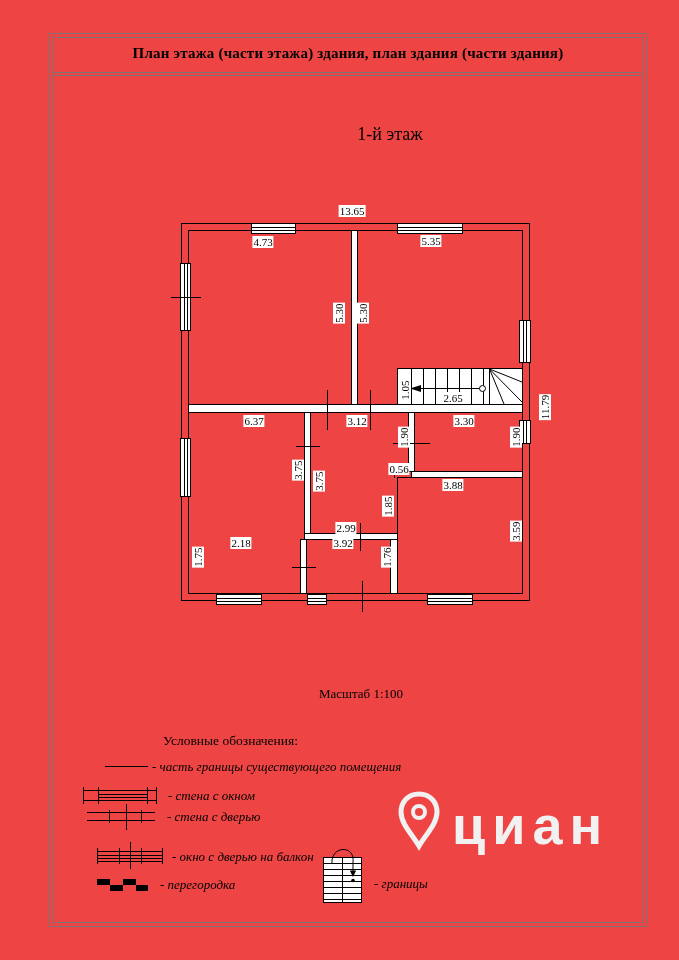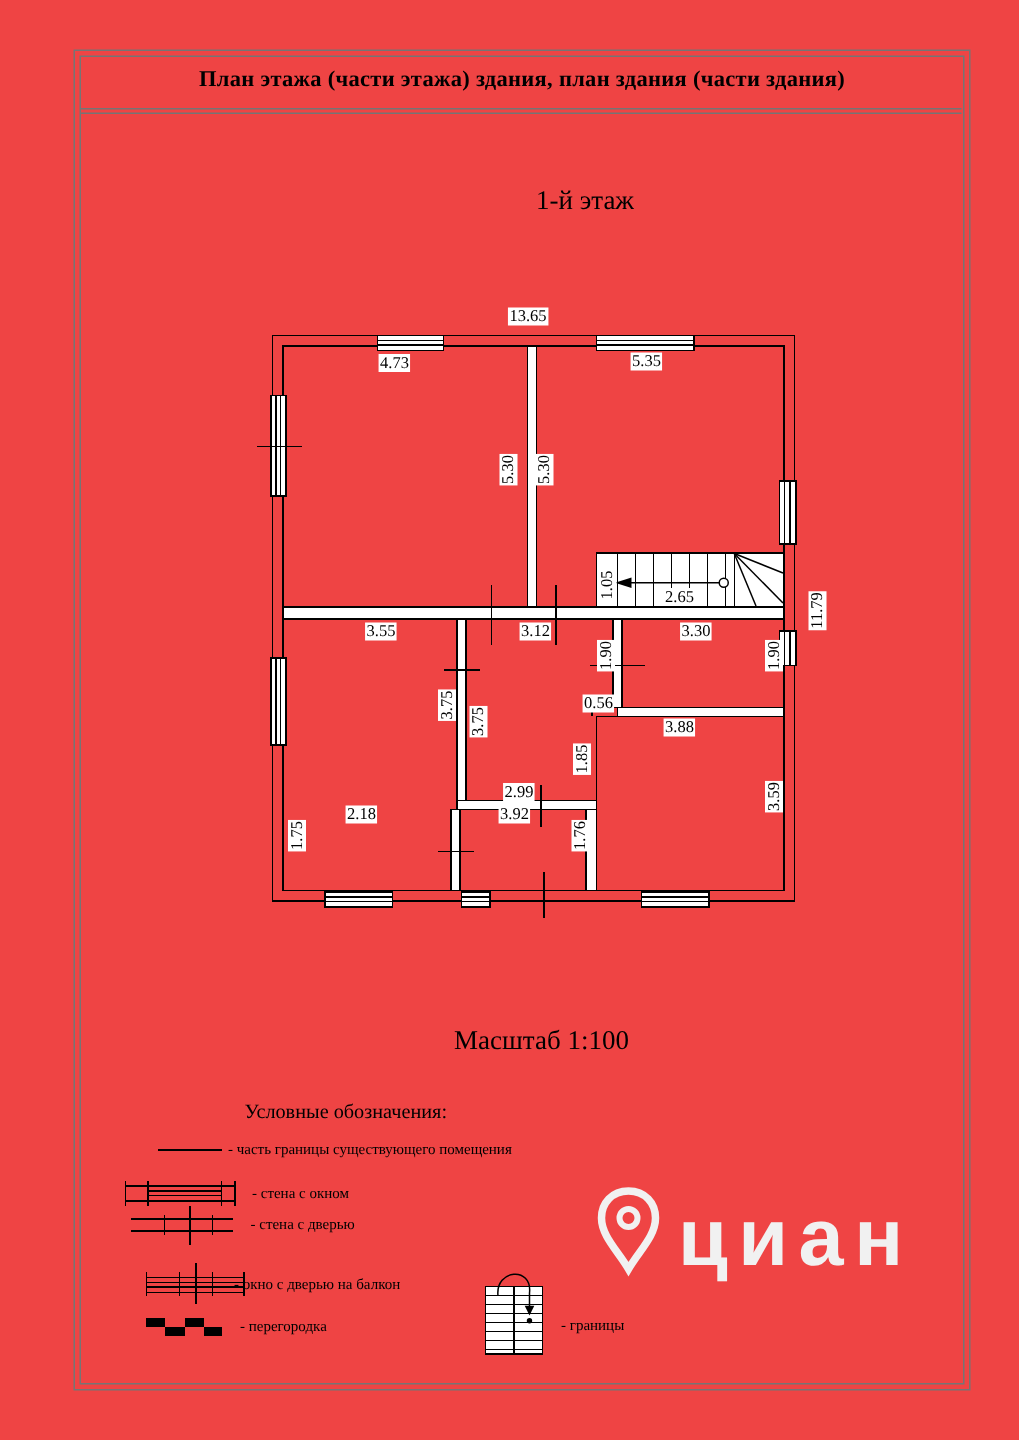--- a/index.html
+++ b/index.html
@@ -9,29 +9,29 @@
   }
   .frame { position:absolute; border:1px solid #757575; }
   .frame-outer { left:49px; top:33px; width:596px; height:892px; }
   .frame-inner { left:53px; top:37px; width:588px; height:884px; }
   .sep { position:absolute; left:54px; width:587px; height:1px; background:#757575; }
   .doc-title {
     position:absolute; left:53px; top:45px; width:590px; text-align:center;
     font-size:15px; font-weight:bold; letter-spacing:0.2px;
   }
   .floor-label { position:absolute; left:350px; top:134px; transform:translate(-50%,-50%); font-size:18px;margin-left:40px; }
-  .scale-label { position:absolute; left:361px; top:694px; transform:translate(-50%,-50%); font-size:18px;font-family:Liberation Serif, serif; }
+  .scale-label { position:absolute; left:361px; top:694px; transform:translate(-50%,-50%); font-size:13px;font-family:Liberation Serif, serif; }
   .plan-svg { position:absolute; left:0; top:0; }
   .dim {
     position:absolute; transform:translate(-50%,-50%);
     font-size:11px; line-height:12px; background:#fff; padding:0 1px; white-space:nowrap;
   }
   .dim.v { transform:translate(-50%,-50%) rotate(-90deg); }
   .legend-heading { position:absolute; left:163px; top:733px; font-size:13.5px;text-align:center; }
-  .legend-label { position:absolute; transform:translateY(-50%); font-size:10px; white-space:nowrap; }
+  .legend-label { position:absolute; transform:translateY(-50%); font-size:13px; white-space:nowrap;font-style:italic; }
   .watermark {
     position:absolute; left:396px; top:790px; display:flex; align-items:center; gap:10px;
     color:#f1f1f1; user-select:none;
   }
   .watermark-text {
     font-family:"Liberation Sans", sans-serif; font-weight:bold;
     font-size:54px; letter-spacing:7px; line-height:1;
   }
 </style>
 </head>
@@ -209,21 +209,21 @@
   </svg>
 
   <div class="dim" style="left:352px;top:211px">13.65</div>
   <div class="dim" style="left:263px;top:242px">4.73</div>
   <div class="dim" style="left:431px;top:241px">5.35</div>
   <div class="dim v" style="left:339px;top:313px">5.30</div>
   <div class="dim v" style="left:363px;top:313px">5.30</div>
   <div class="dim v" style="left:405px;top:390px">1.05</div>
   <div class="dim" style="left:453px;top:398px">2.65</div>
   <div class="dim v" style="left:545px;top:407px">11.79</div>
-  <div class="dim" style="left:254px;top:421px">3.55</div>
+  <div class="dim" style="left:254px;top:421px">6.37</div>
   <div class="dim" style="left:357px;top:421px">3.12</div>
   <div class="dim" style="left:464px;top:421px">3.30</div>
   <div class="dim v" style="left:404px;top:437px">1.90</div>
   <div class="dim v" style="left:516px;top:437px">1.90</div>
   <div class="dim" style="left:399px;top:469px">0.56</div>
   <div class="dim v" style="left:298px;top:470px">3.75</div>
   <div class="dim v" style="left:319px;top:481px">3.75</div>
   <div class="dim" style="left:453px;top:485px">3.88</div>
   <div class="dim v" style="left:388px;top:506px">1.85</div>
   <div class="dim v" style="left:516px;top:531px">3.59</div>
@@ -232,17 +232,17 @@
   <div class="dim v" style="left:387px;top:557px">1.76</div>
   <div class="dim" style="left:241px;top:543px">2.18</div>
   <div class="dim v" style="left:198px;top:557px">1.75</div>
 
   <div class="scale-label">Масштаб 1:100</div>
 
   <div class="legend-heading">Условные обозначения:</div>
   <div class="legend-label" style="left:152px;top:767px">- часть границы существующего помещения</div>
   <div class="legend-label" style="left:168px;top:796px">- стена с окном</div>
   <div class="legend-label" style="left:167px;top:817px">- стена с дверью</div>
-  <div class="legend-label" style="left:156px;top:857px">- окно с дверью на балкон</div>
+  <div class="legend-label" style="left:172px;top:857px">- окно с дверью на балкон</div>
   <div class="legend-label" style="left:160px;top:885px">- перегородка</div>
   <div class="legend-label" style="left:374px;top:884px">- границы</div>
 
 </div>
 
 </body></html>

